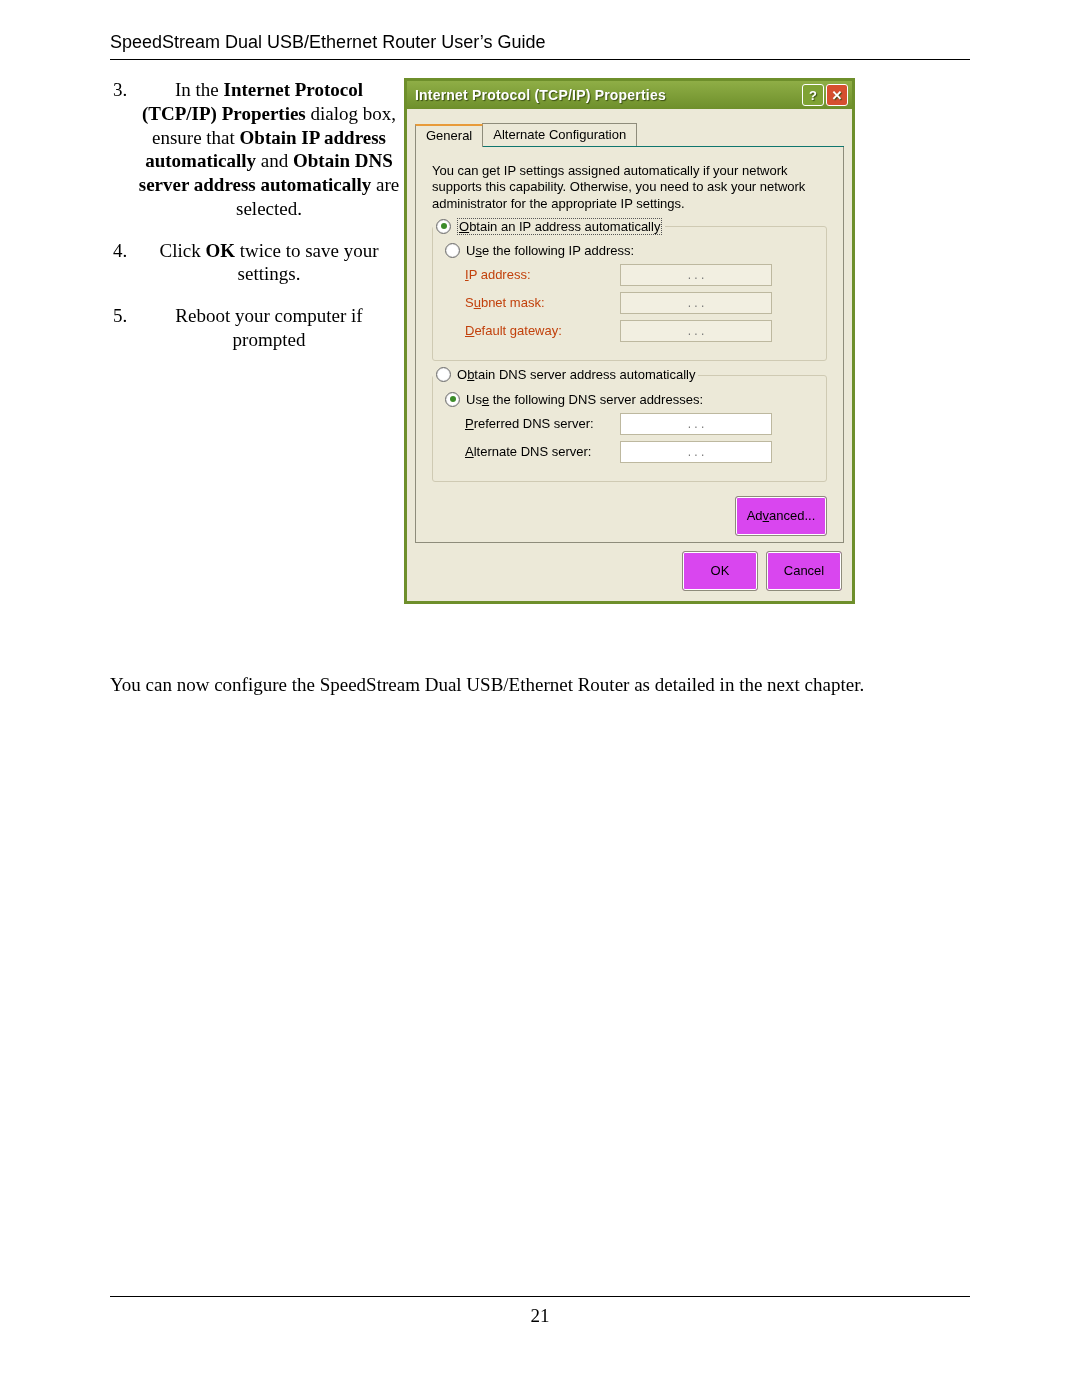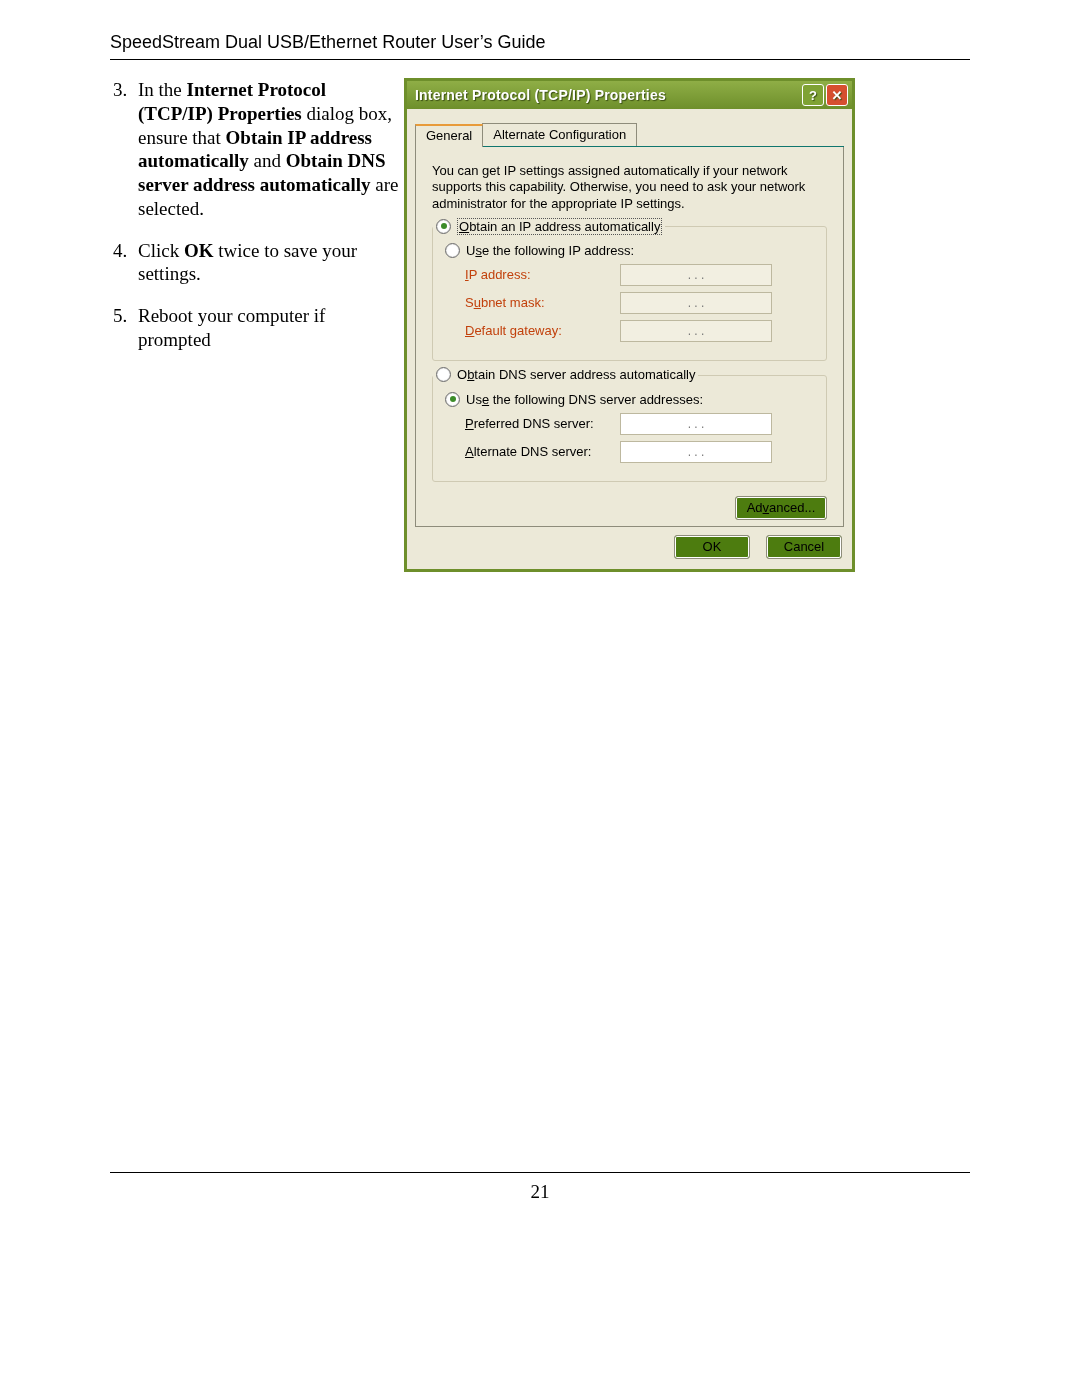--- a/index.html
+++ b/index.html
@@ -17,21 +17,21 @@
     position: relative;
   }
   .header-block { margin-bottom: 4px; }
   .hdr1 { font-family: Arial, Helvetica, sans-serif; font-size: 18px; }
   .hdr2 { font-family: Arial, Helvetica, sans-serif; font-size: 15px; margin-top:2px;}
   .rule { border: none; border-top: 1.5px solid #000; margin: 6px 0 18px 0; }
   .rule-bottom { border: none; border-top: 1.5px solid #000; margin-top: 600px; }
   .body-row { display: flex; align-items: flex-start; }
   .instr-col { width: 290px; font-size: 19px; line-height: 1.25; }
   .instr-col ol { margin: 0 0 0 22px; padding: 0; }
-  .instr-col li { margin-bottom: 18px; padding-left: 6px; }
+  .instr-col li { margin-bottom: 18px; padding-left: 6px; text-align: center; }
   .b { font-weight: bold; }
   .after-text { font-size: 19px; margin-top: 70px; }
   .page-num { text-align: center; font-size: 19px; margin-top: 8px; }
 
   
   .dialog {
     width: 445px;
     margin-left: 4px;
     border: 3px solid #6e8f2b;
     border-top: none;
@@ -78,24 +78,23 @@
   .dotted-focus{ border:1px dotted #555; padding:0 1px;}
   .field-row{ display:flex; align-items:center; margin:6px 0 6px 20px;}
   .field-row .lbl{ width:155px; font-size:13px;}
   .field-row .lbl.dis{ color:#c2410c;}
   .ipbox{
     width:150px;height:20px;border:1px solid #bdb89f;background:#f2efe1;
     display:flex;align-items:center;justify-content:space-evenly;color:#777;font-size:12px;
   }
   .ipbox.en{ background:#fff;}
   .btn {
-    min-width:76px; height:24px; border:1px solid #8e8c7b; background:#4d7c0f;
+    min-width:76px; height:40px; border:1px solid #8e8c7b; background:#d946ef;
     font-family:Tahoma,Arial; font-size:13px; border-radius:3px;
     box-shadow: inset 0 0 0 1px #fff;
-    margin-left: 8px;
   }
   .btn-row{ display:flex; justify-content:flex-end; gap:8px; padding:8px 10px 10px 10px;}
   .adv-row{ display:flex; justify-content:flex-end; margin-top:4px;}
   .panel-outline{ border:1px solid #8e8c7b; border-top:none; padding:10px 10px 6px 10px;}
   .u{ text-decoration: underline; }
   .legend{
     position:absolute; top:-9px; left:0; background:#ece9d8; padding:0 3px;
     display:flex; align-items:center; font-size:13px;
   }
 </style>
@@ -189,16 +188,17 @@
         </div>
       </div>
 
       <div class="btn-row">
         <button class="btn">OK</button>
         <button class="btn">Cancel</button>
       </div>
     </div>
   </div>
 
+  <div class="after-text">You can now configure the SpeedStream Dual USB/Ethernet Router as detailed in the next chapter.</div>
 
   <hr class="rule-bottom">
   <div class="page-num">21</div>
 </div>
 
 </body></html>

